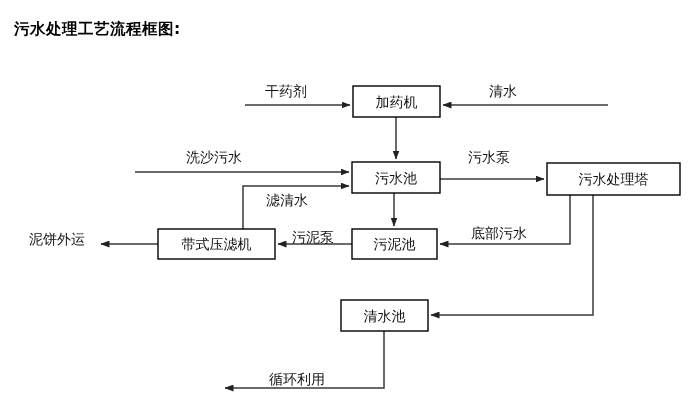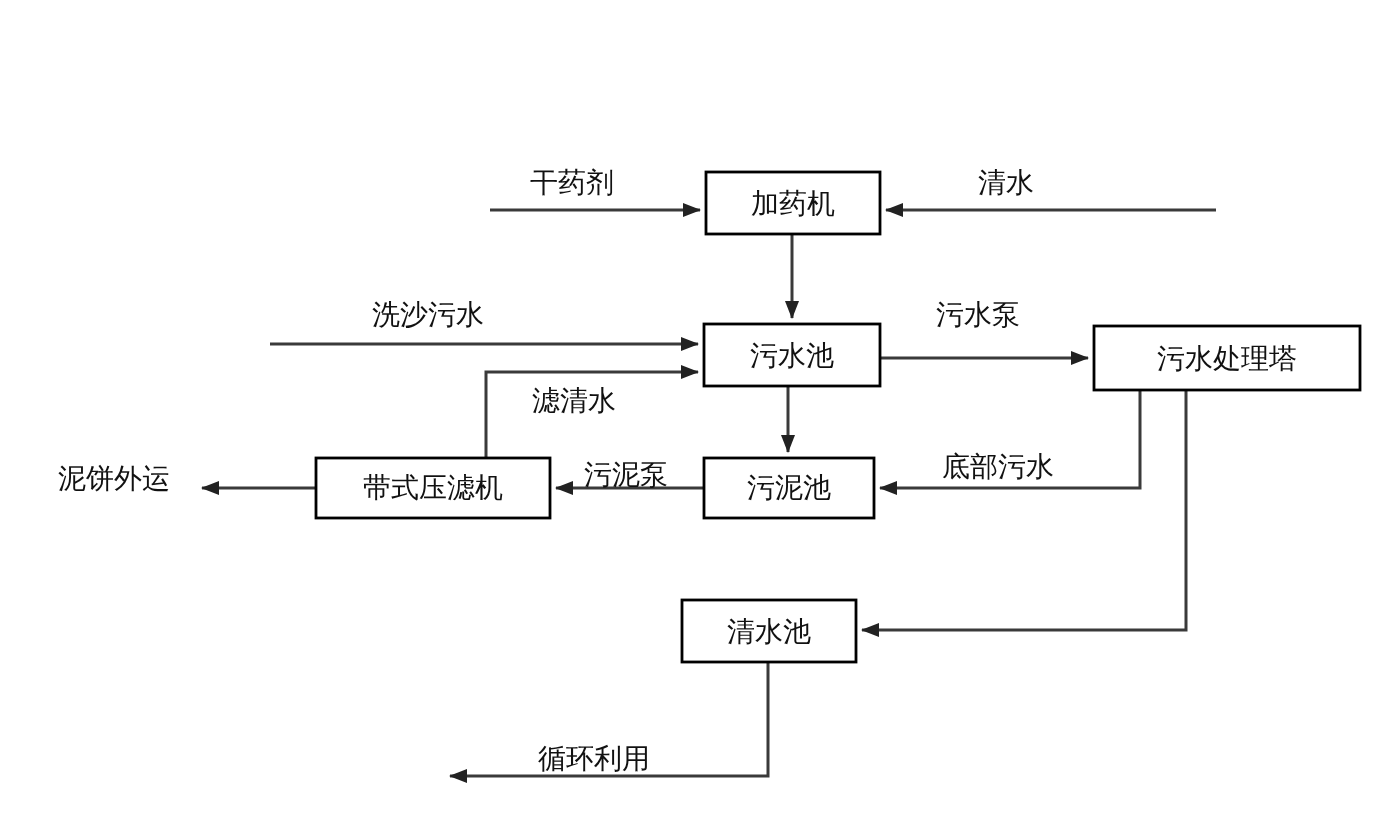--- a/index.html
+++ b/index.html
@@ -62,20 +62,21 @@
     fill: #111111;
     text-anchor: middle;
     dominant-baseline: middle;
   }
 </style>
 </head>
 <body>
 
 <div id="page">
 
+  <div id="title">污水处理工艺流程框图:</div>
 
   <svg id="flow-svg" viewBox="0 0 700 420">
     <defs>
       <marker id="arrowhead" markerWidth="9" markerHeight="7" refX="8.5" refY="3.5" orient="auto" markerUnits="userSpaceOnUse">
         <polygon points="0 0, 9 3.5, 0 7" fill="#222222"></polygon>
       </marker>
     </defs>
 
     <path class="edge-line" d="M245,105 L350,105" marker-end="url(#arrowhead)"></path>
 

